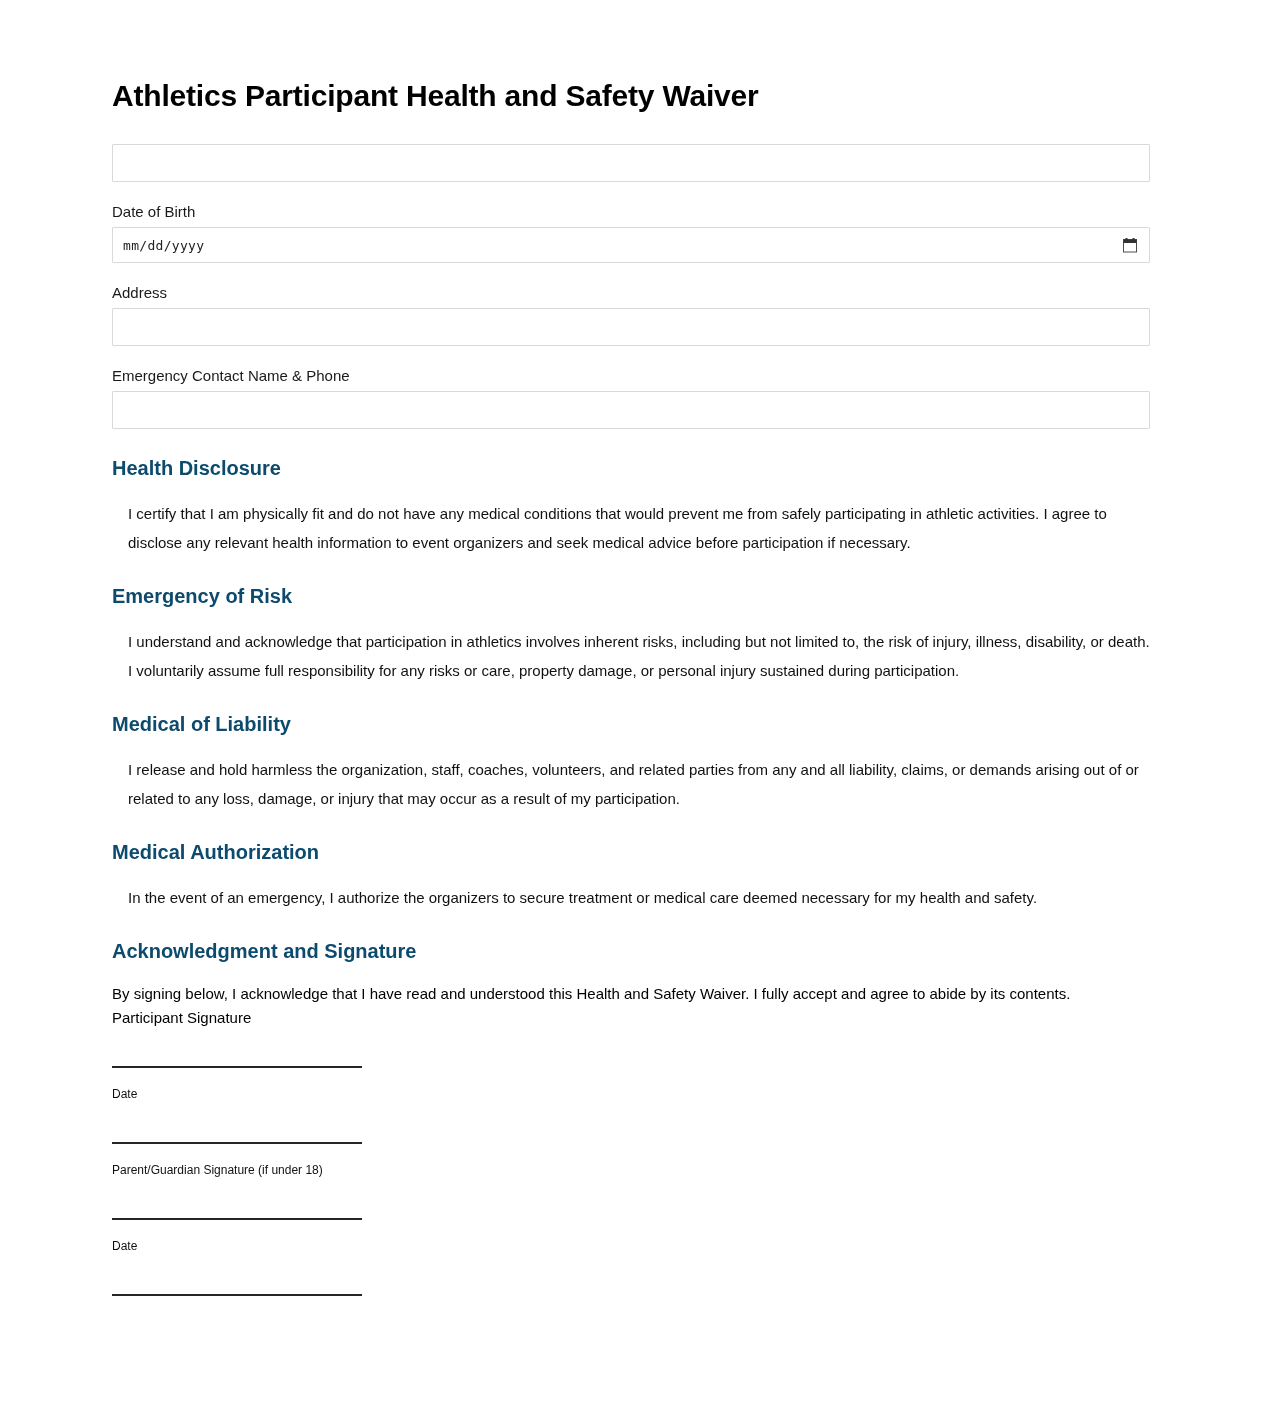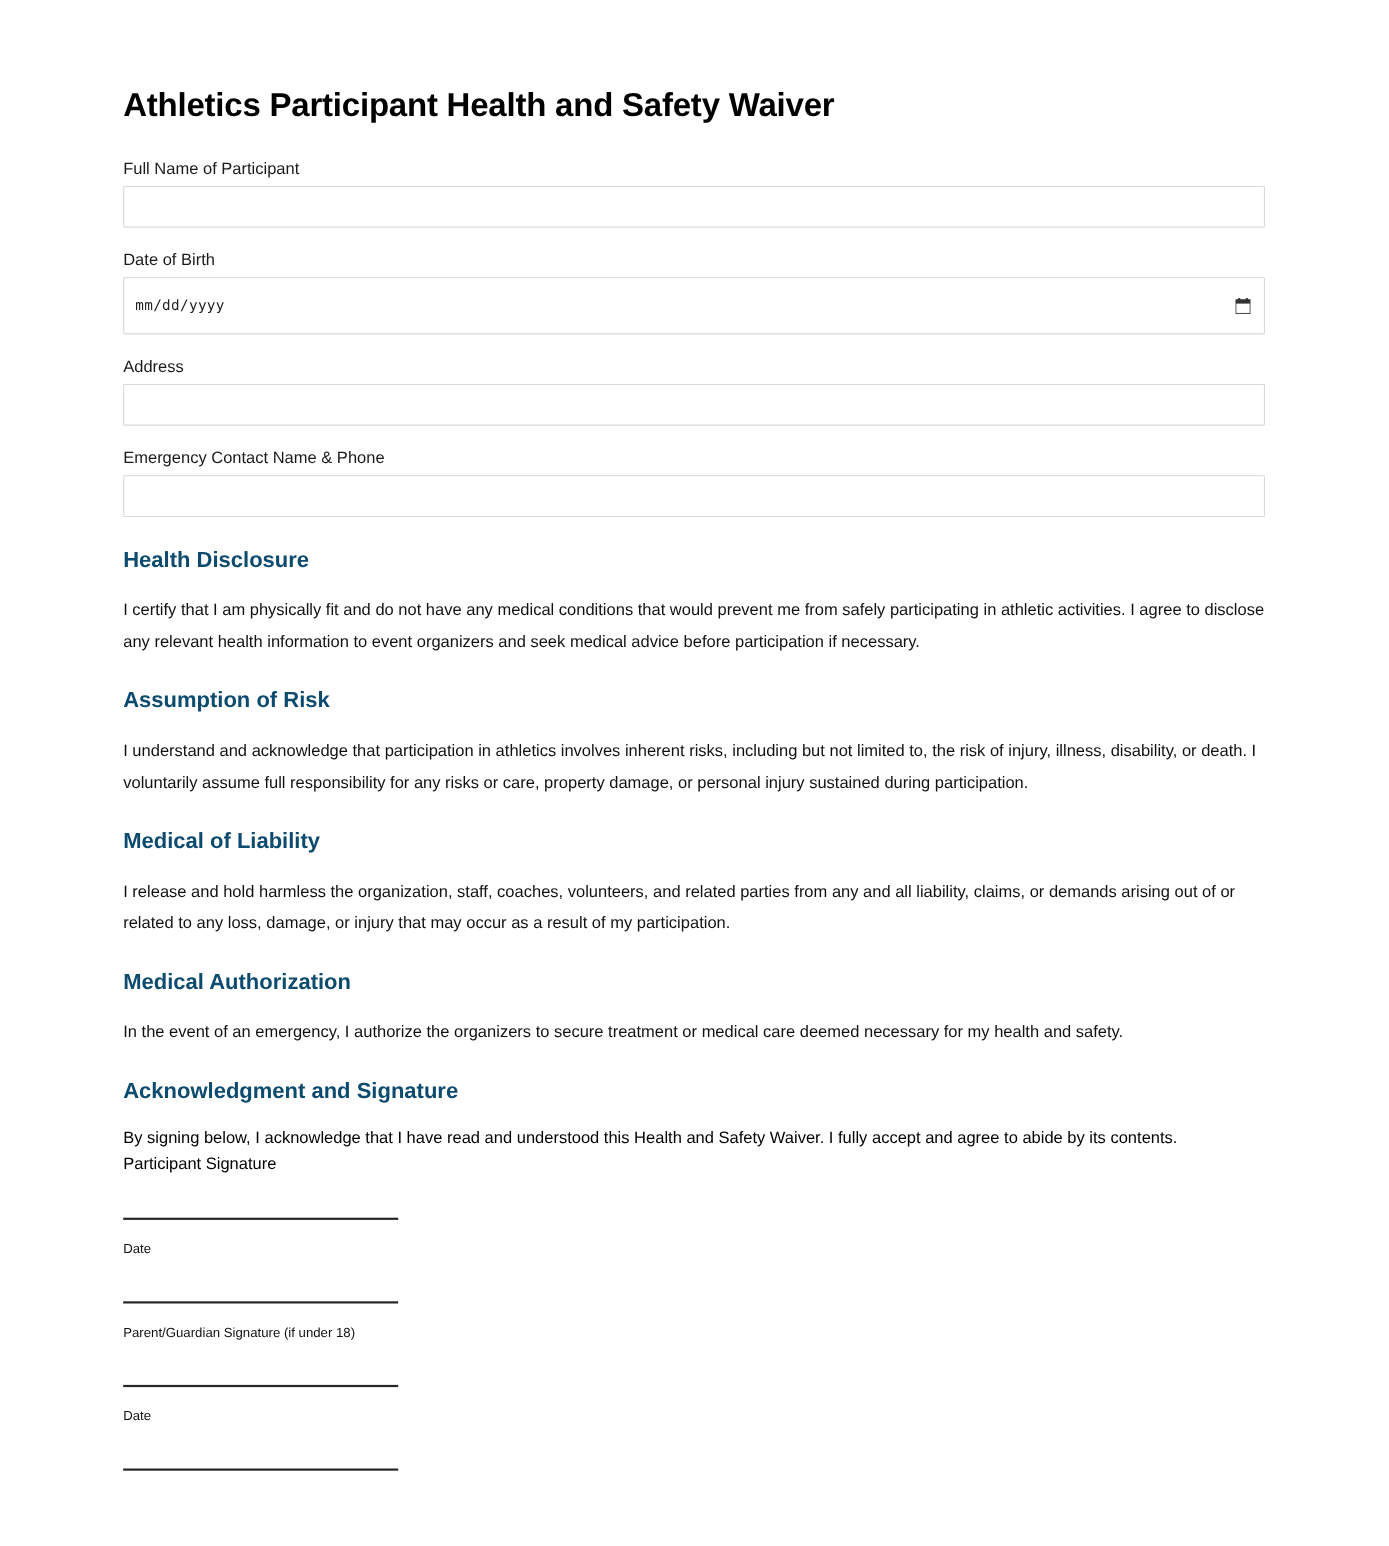--- a/index.html
+++ b/index.html
@@ -57,21 +57,21 @@
     outline: none;
   }
 
   
   .date-input-wrap {
     box-sizing: border-box;
     position: relative;
     display: flex;
     align-items: center;
     width: 1038px;
-    height: 52px;
+    height: 36px;
     padding: 0 8px 0 10px;
     background: #ffffff;
     border: 1px solid #d9d9d9;
     border-radius: 1px;
   }
   .date-placeholder {
     font-family: "DejaVu Sans Mono", "Liberation Mono", monospace;
     font-size: 13px;
     letter-spacing: 0.3px;
     color: #222222;
@@ -88,21 +88,21 @@
   h2.section-title {
     font-size: 20px;
     font-weight: bold;
     line-height: 22px;
     margin: 28px 0 20px 0;
     color: #0c4a6e;
   }
   p.section-body {
     font-size: 15px;
     line-height: 29px;
-    margin: 0 0 8px 0;
+    margin: 0 0 8px 16px;
     max-width: 1040px;
     color: #111111;
   }
   p.ack-body {
     font-size: 15px;
     line-height: 24px;
     margin: 0;
     max-width: 1040px;
     color: #000000;
   }
@@ -126,21 +126,20 @@
   }
 </style>
 </head>
 <body>
 
 <div class="page">
 
   <h1 class="doc-title">Athletics Participant Health and Safety Waiver</h1>
 
   <div class="field-group">
-    <label class="field-label">Full Name of Participant</label>
     <input class="text-input" type="text" value="" style="">
   </div>
 
   <div class="field-group">
     <label class="field-label">Date of Birth</label>
     <div class="date-input-wrap">
       <span class="date-placeholder">mm/dd/yyyy</span>
       <span class="calendar-icon">
         <svg width="14" height="15" viewBox="0 0 14 15" xmlns="http://www.w3.org/2000/svg">
           <rect x="0.5" y="1.5" width="13" height="12.5" fill="#ffffff" stroke="#4d4d4d" stroke-width="1"></rect>
@@ -158,21 +157,21 @@
   </div>
 
   <div class="field-group">
     <label class="field-label">Emergency Contact Name &amp; Phone</label>
     <input class="text-input" type="text" value="" style="">
   </div>
 
   <h2 class="section-title">Health Disclosure</h2>
   <p class="section-body">I certify that I am physically fit and do not have any medical conditions that would prevent me from safely participating in athletic activities. I agree to disclose any relevant health information to event organizers and seek medical advice before participation if necessary.</p>
 
-  <h2 class="section-title">Assumption of Risk</h2>
+  <h2 class="section-title">Emergency of Risk</h2>
   <p class="section-body">I understand and acknowledge that participation in athletics involves inherent risks, including but not limited to, the risk of injury, illness, disability, or death. I voluntarily assume full responsibility for any risks or care, property damage, or personal injury sustained during participation.</p>
 
   <h2 class="section-title">Medical of Liability</h2>
   <p class="section-body">I release and hold harmless the organization, staff, coaches, volunteers, and related parties from any and all liability, claims, or demands arising out of or related to any loss, damage, or injury that may occur as a result of my participation.</p>
 
   <h2 class="section-title">Medical Authorization</h2>
   <p class="section-body">In the event of an emergency, I authorize the organizers to secure treatment or medical care deemed necessary for my health and safety.</p>
 
   <h2 class="section-title">Acknowledgment and Signature</h2>
   <p class="ack-body">

